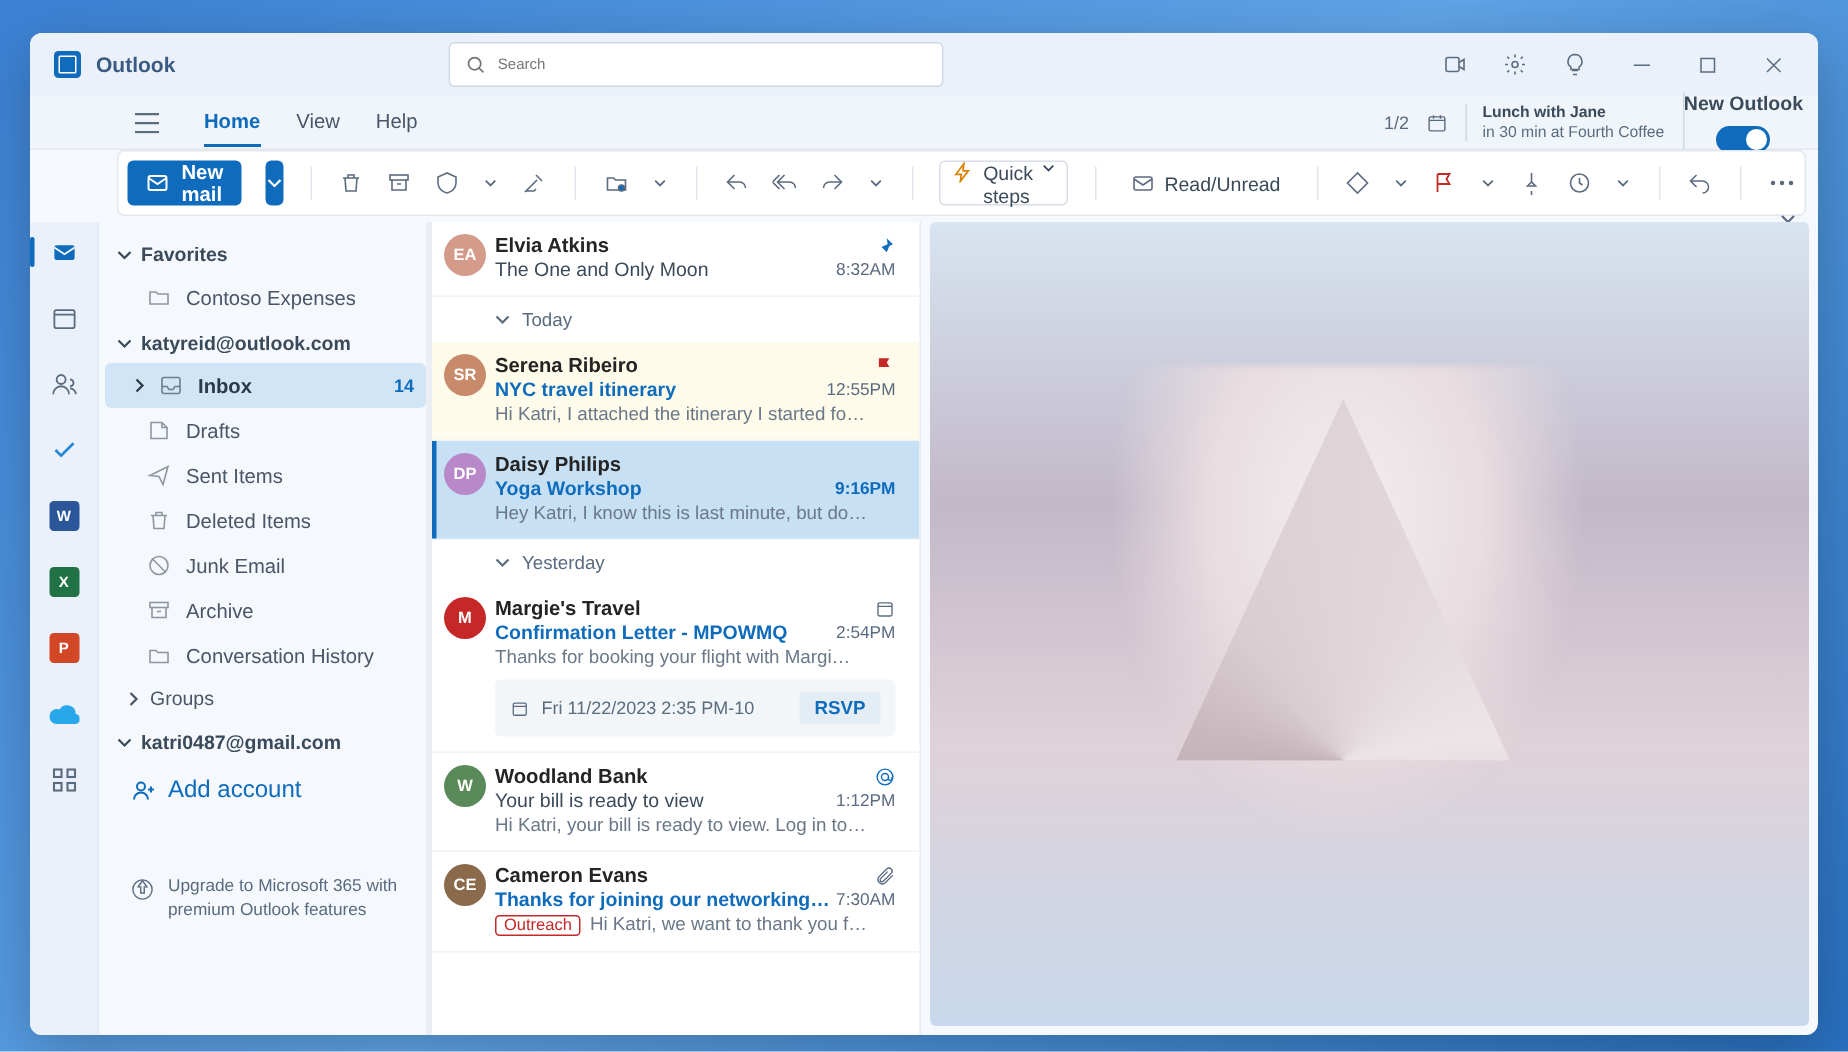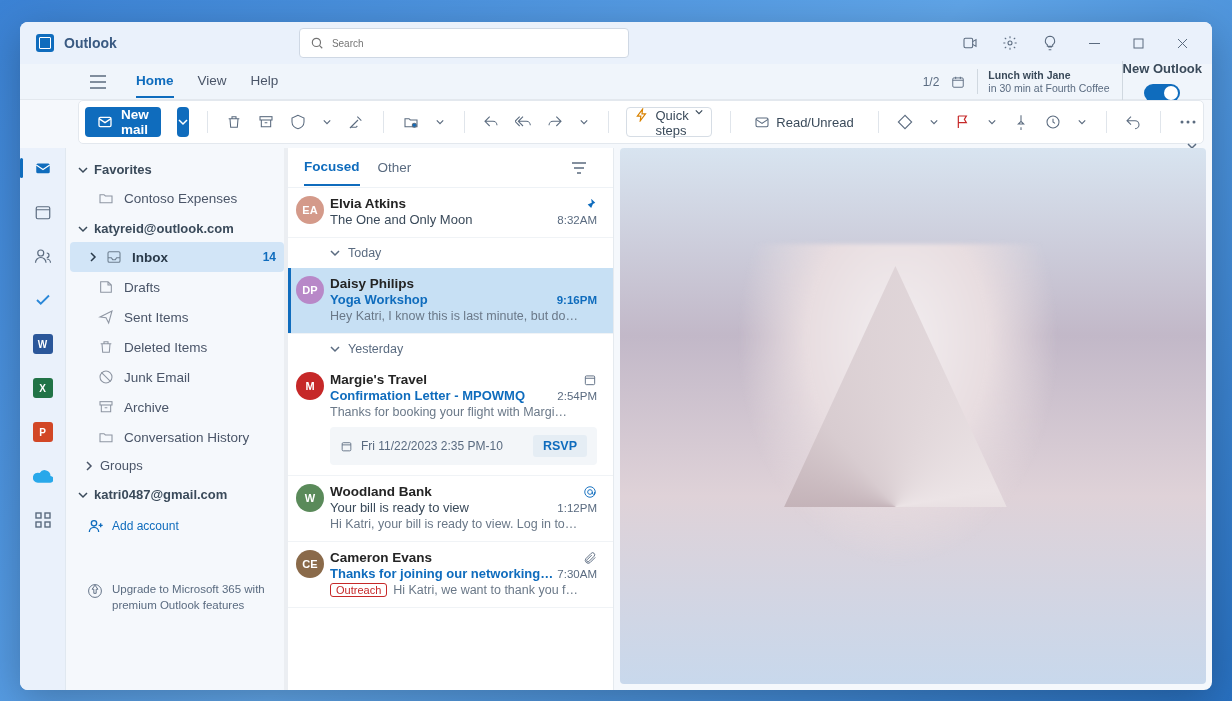--- a/index.html
+++ b/index.html
@@ -44,21 +44,21 @@
 .nav { width: 222px; background: #f5f8fc; overflow-y: auto; padding: 8px 4px; font-size: 13.5px; position:relative;}
 .nav::after{content:"";position:absolute;right:0;top:0;width:4px;height:100%;background:rgba(0,0,0,.04);}
 .navgrp { margin-bottom: 2px; }
 .navhdr { display: flex; align-items: center; padding: 6px 8px; color: #3a4a5a; font-weight:600; gap: 6px; font-size:13px;}
 .navhdr .chev{transition:transform .2s;}
 .navitm { display: flex; align-items: center; padding: 7px 8px 7px 28px; gap: 10px; color: #4a5568; border-radius:4px;}
 .navitm.sel { background: #d2e5f7; font-weight:600; color:#2a3a4a;}
 .navitm .badge { margin-left: auto; font-size:12px; font-weight:600; color:#0f6cbd;}
 .navitm.inbox{padding-left:18px;}
 .folder-ico{width:16px;height:16px;opacity:.6;}
-.addacct{color:#0f6cbd;display:flex;align-items:center;gap:8px;padding:8px 8px 8px 18px;font-size:12px;}
+.addacct{color:#0f6cbd;display:flex;align-items:center;gap:8px;padding:8px 8px 8px 18px;font-size:16px;}
 .upgrd{font-size:11.5px;color:#5a6b80;padding:10px 8px 8px 18px;display:flex;gap:10px;line-height:1.35;margin-top:30px;}
 .maillist { width: 326px; background: #fff; border-right: 1px solid #e5eaef; display: flex; flex-direction: column; overflow:hidden;}
 .listhdr { height: 40px; display: flex; align-items: center; padding: 0 16px; gap: 18px; border-bottom:1px solid #eef2f6;}
 .listhdr .lt { font-size: 13.5px; color: #5a6b80; padding: 10px 0; }
 .listhdr .lt.active { color: #0f6cbd; font-weight: 600; border-bottom: 2px solid #0f6cbd; }
 .listhdr .filt{margin-left:auto;}
 .mails{flex:1;overflow-y:auto;}
 .mrow { padding: 8px 16px 10px 42px; border-bottom: 1px solid #f0f3f6; position: relative; font-size:13px;}
 .mrow.sel{background:#c7e0f4;}
 .mrow.sel::before{content:"";position:absolute;left:0;top:0;width:3px;height:100%;background:#0f6cbd;}
@@ -458,29 +458,20 @@
       <div class="upgrd">
         <svg width="14" height="14" viewBox="0 0 24 24" fill="none" stroke="#5a6b80" stroke-width="1.6" style="margin-top:2px">
             <path d="M12 2 7 9h3v7h4V9h3z"></path>
             <circle cx="12" cy="12" r="11"></circle>
           </svg>
         <span>Upgrade to Microsoft 365 with premium Outlook features</span>
       </div>
     </div>
 
     <div class="maillist">
-      <div class="listhdr">
-        <div class="lt active">Focused</div>
-        <div class="lt">Other</div>
-        <div class="filt iconbtn">
-            <svg width="14" height="12" viewBox="0 0 14 12" stroke="currentColor" stroke-width="1.5">
-              <path d="M0 1h14M2 6h10M5 11h4"></path>
-            </svg>
-          </div>
-      </div>
       <div class="mails">
 
         <div class="mrow">
           <svg class="exp" width="10" height="10" viewBox="0 0 10 10">
               <path d="M3 1l4 4-4 4" fill="none" stroke="currentColor" stroke-width="1.5"></path>
             </svg>
           <div class="av" style="background:#d49a8a">EA</div>
           <div class="l1">
               <span class="snd">Elvia Atkins</span>
               <svg width="14" height="14" viewBox="0 0 24 24" fill="#0f6cbd">
@@ -492,20 +483,37 @@
               <span class="tm">8:32AM</span>
             </div>
         </div>
         <div class="dgrp">
             <svg width="10" height="10" viewBox="0 0 10 10">
               <path d="M1 3l4 4 4-4" fill="none" stroke="currentColor" stroke-width="1.5"></path>
             </svg>
             <span>Today</span>
           </div>
 
+        <div class="mrow yel">
+          <svg class="exp" width="10" height="10" viewBox="0 0 10 10">
+              <path d="M3 1l4 4-4 4" fill="none" stroke="currentColor" stroke-width="1.5"></path>
+            </svg>
+          <div class="av" style="background:#c88a6a">SR</div>
+          <div class="l1">
+              <span class="snd">Serena Ribeiro</span>
+              <svg width="14" height="14" viewBox="0 0 24 24" fill="#c62828">
+                <path d="M5 3v18M5 3h12l-3 5 3 5H5"></path>
+              </svg>
+            </div>
+          <div class="l2">
+              <span class="subj unread">NYC travel itinerary</span>
+              <span class="tm">12:55PM</span>
+            </div>
+          <div class="prev">Hi Katri, I attached the itinerary I started fo…</div>
+        </div>
 
         <div class="mrow sel">
           <svg class="exp" width="10" height="10" viewBox="0 0 10 10">
               <path d="M3 1l4 4-4 4" fill="none" stroke="currentColor" stroke-width="1.5"></path>
             </svg>
           <div class="av" style="background:#b888c8">DP</div>
           <div class="l1">
               <span class="snd">Daisy Philips</span>
             </div>
           <div class="l2">

